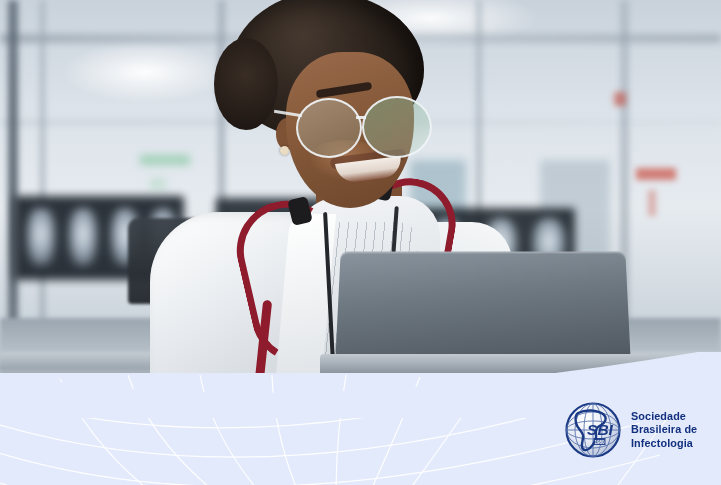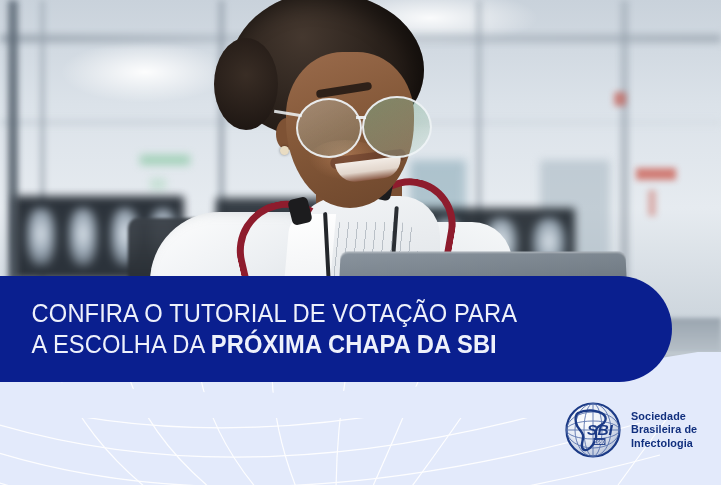--- a/index.html
+++ b/index.html
@@ -237,26 +237,20 @@
         <path d="M486 8 Q 450 62 404 124"></path>
         <path d="M700 2 Q 660 54 618 112"></path>
       </g>
     </svg>
   </div>
 
   <svg style="position:absolute;left:0;top:352px;width:721px;height:66px;" viewBox="0 0 721 66" preserveAspectRatio="none">
     <path d="M0 22 Q 300 70 721 -4 L721 66 L0 66 Z" fill="#e3eafb"></path>
   </svg>
 
-  <div class="banner">
-    <div class="banner-text">
-      <span>CONFIRA O TUTORIAL DE VOTAÇÃO PARA</span><br>
-      <span>A ESCOLHA DA </span><span class="strong">PRÓXIMA CHAPA DA SBI</span>
-    </div>
-  </div>
 
   <div class="logo">
     <svg class="logo-mark" viewBox="0 0 58 58">
       <defs>
         <radialGradient id="gball" cx="38%" cy="32%" r="72%">
           <stop offset="0%" stop-color="#ffffff"></stop>
           <stop offset="55%" stop-color="#e6ebf5"></stop>
           <stop offset="100%" stop-color="#b9c4da"></stop>
         </radialGradient>
       </defs>

